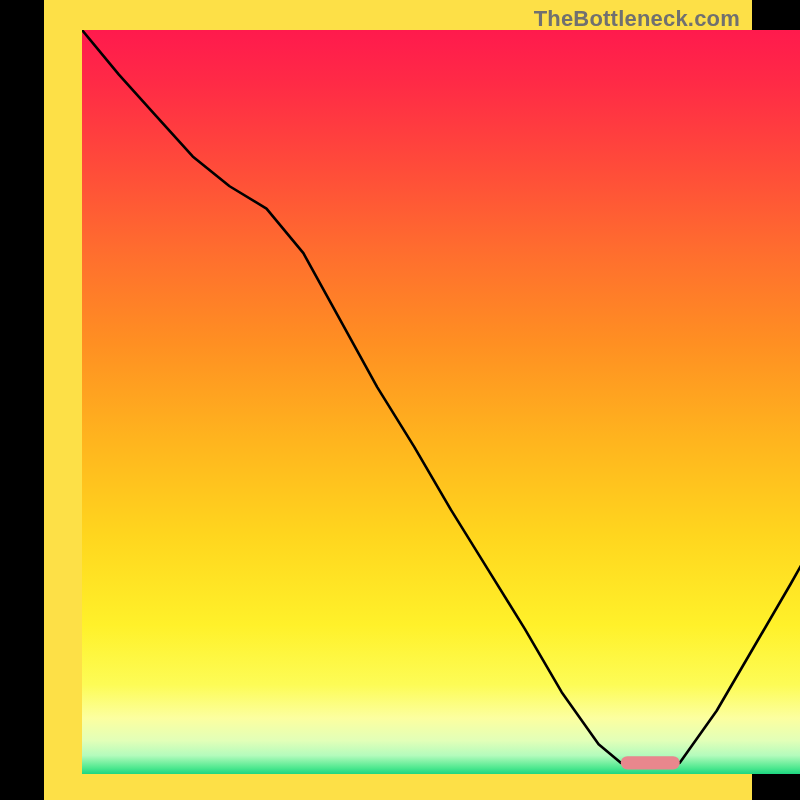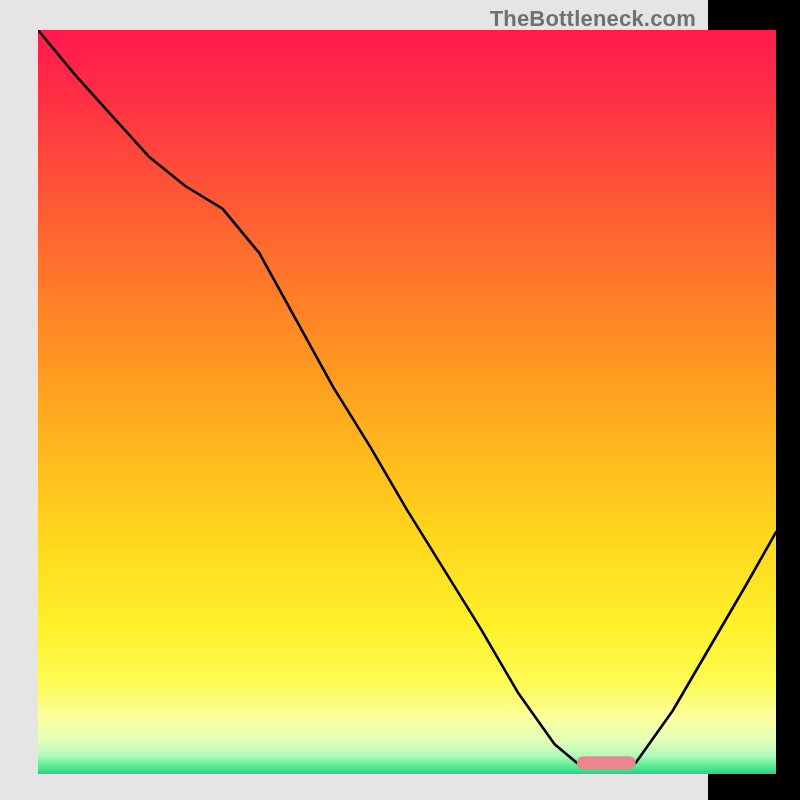--- a/index.html
+++ b/index.html
@@ -8,21 +8,22 @@
     width: 800px;
     height: 800px;
     background: #000;
     overflow: hidden;
     font-family: Arial, Helvetica, sans-serif;
   }
   .frame {
     position: relative;
     width: 708px;
     height: 800px;
-    background: #e5e5e5;
+    background: #fde047;
+    margin-left: 44px;
   }
   .watermark {
     position: absolute;
     top: 6px;
     right: 12px;
     color: #707070;
     font-size: 22px;
     font-weight: 600;
     letter-spacing: 0.2px;
     z-index: 10;

